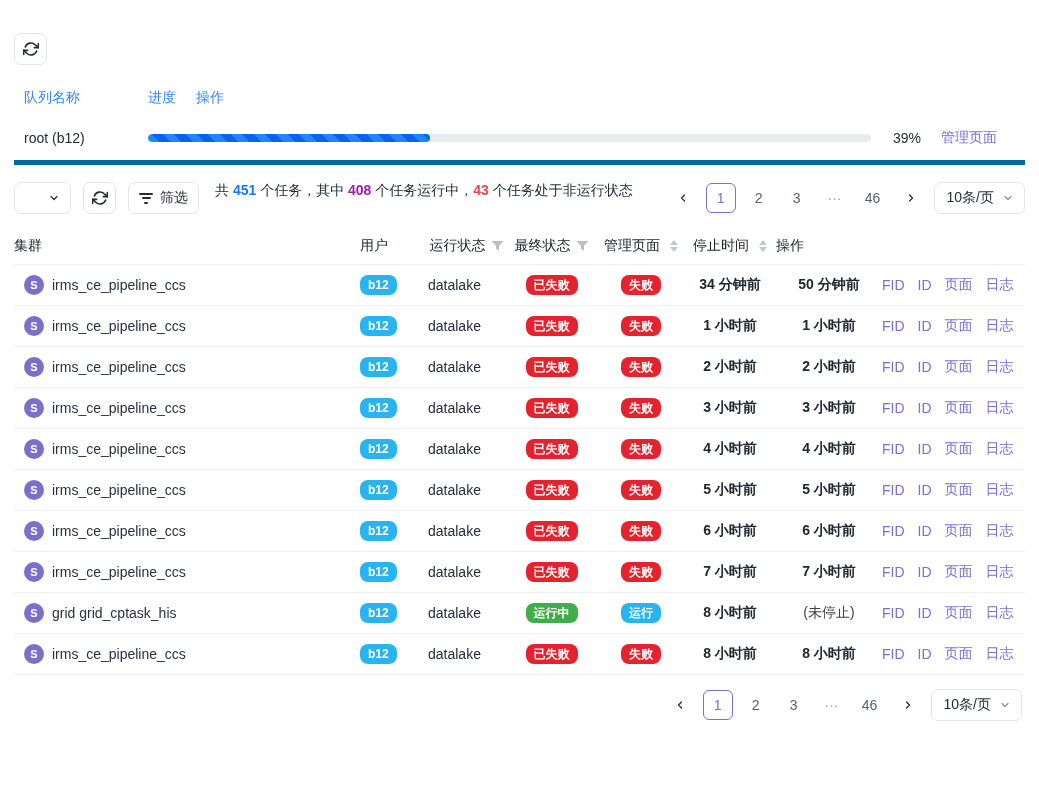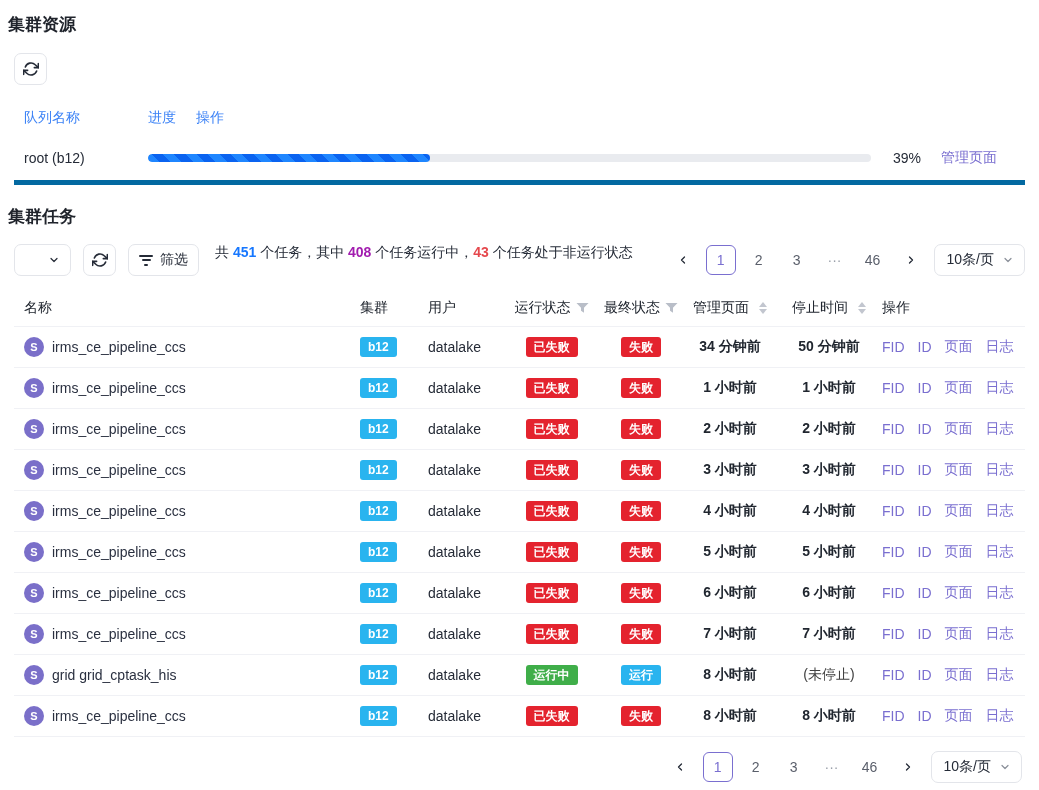--- a/index.html
+++ b/index.html
@@ -85,39 +85,38 @@
   .hcell { display:flex; align-items:center; gap:5px; }
   .c-name { padding-left:10px; gap:8px; }
   .avatar {
     width:20px; height:20px; border-radius:50%; background:#7a6fc9; flex:none;
     display:inline-flex; align-items:center; justify-content:center;
   }
   .avatar-letter { color:#fff; font-size:11px; font-weight:700; line-height:1; }
   .task-name { color:#2a3040; white-space:nowrap; overflow:hidden; text-overflow:ellipsis; }
   .tag {
     display:inline-block; color:#fff; font-size:12px; font-weight:700;
-    padding:3px 8px; border-radius:3px; line-height:14px; white-space:nowrap;
+    padding:3px 8px; border-radius:8px; line-height:14px; white-space:nowrap;
   }
   .time { font-weight:700; color:#20262f; }
   .time.normal { font-weight:400; color:#404040; }
   .c-action { gap:13px; }
   .funnel-icon { display:inline-flex; cursor:pointer; }
   .sorter { display:inline-flex; flex-direction:column; gap:2px; margin-left:5px; cursor:pointer; }
   .caret-up { width:0; height:0; border-left:4px solid transparent; border-right:4px solid transparent; border-bottom:5px solid #c2c6cf; }
   .caret-down { width:0; height:0; border-left:4px solid transparent; border-right:4px solid transparent; border-top:5px solid #c2c6cf; }
 
   .footer-pager { display:flex; margin:14px 17px 0 14px; }
 </style>
 </head>
 <body>
 
 <div class="page">
 
   <section>
-    <h2 class="section-title">集群资源</h2>
 
     <button class="btn icon-btn" id="refresh-resources">
       <span class="icon">
         <svg width="16" height="16" viewBox="0 0 24 24" fill="none" stroke="currentColor" stroke-width="2.4" stroke-linecap="round" stroke-linejoin="round">
             <polyline points="23 4 23 10 17 10"></polyline>
             <polyline points="1 20 1 14 7 14"></polyline>
             <path d="M3.51 9a9 9 0 0 1 14.85-3.36L23 10M1 14l4.64 4.36A9 9 0 0 0 20.49 15"></path>
           </svg>
       </span>
     </button>
@@ -135,21 +134,20 @@
             <div class="progress-fill" id="progress-fill" style="width: 39%;"></div>
           </div>
         </div>
         <div class="c-progress">39%</div>
         <div class="c-oper"><a class="link">管理页面</a></div>
       </div>
     </div>
   </section>
 
   <section>
-    <h2 class="section-title" id="tasks-title">集群任务</h2>
 
     <div class="toolbar">
       <button class="btn">
         <span class="icon grid-glyph">
             <i></i>
             <i></i>
             <i></i>
             <i></i>
             <i></i>
             <i></i>
@@ -211,23 +209,20 @@
               <svg width="12" height="12" viewBox="0 0 24 24" fill="none" stroke="#8a8f99" stroke-width="2.4" stroke-linecap="round" stroke-linejoin="round">
                 <polyline points="6 9 12 15 18 9"></polyline>
               </svg>
             </span>
           </div>
         </div>
     </div>
 
     <div class="t2">
       <div class="t2-header" id="t2-header">
-          <div class="cell hcell c-name">
-            <span>名称</span>
-          </div>
           <div class="cell hcell">
             <span>集群</span>
           </div>
           <div class="cell hcell">
             <span>用户</span>
           </div>
           <div class="cell hcell center">
             <span>运行状态</span>
             <span class="funnel-icon">
               <svg width="13" height="12" viewBox="0 0 14 12" fill="#b9bec8">

